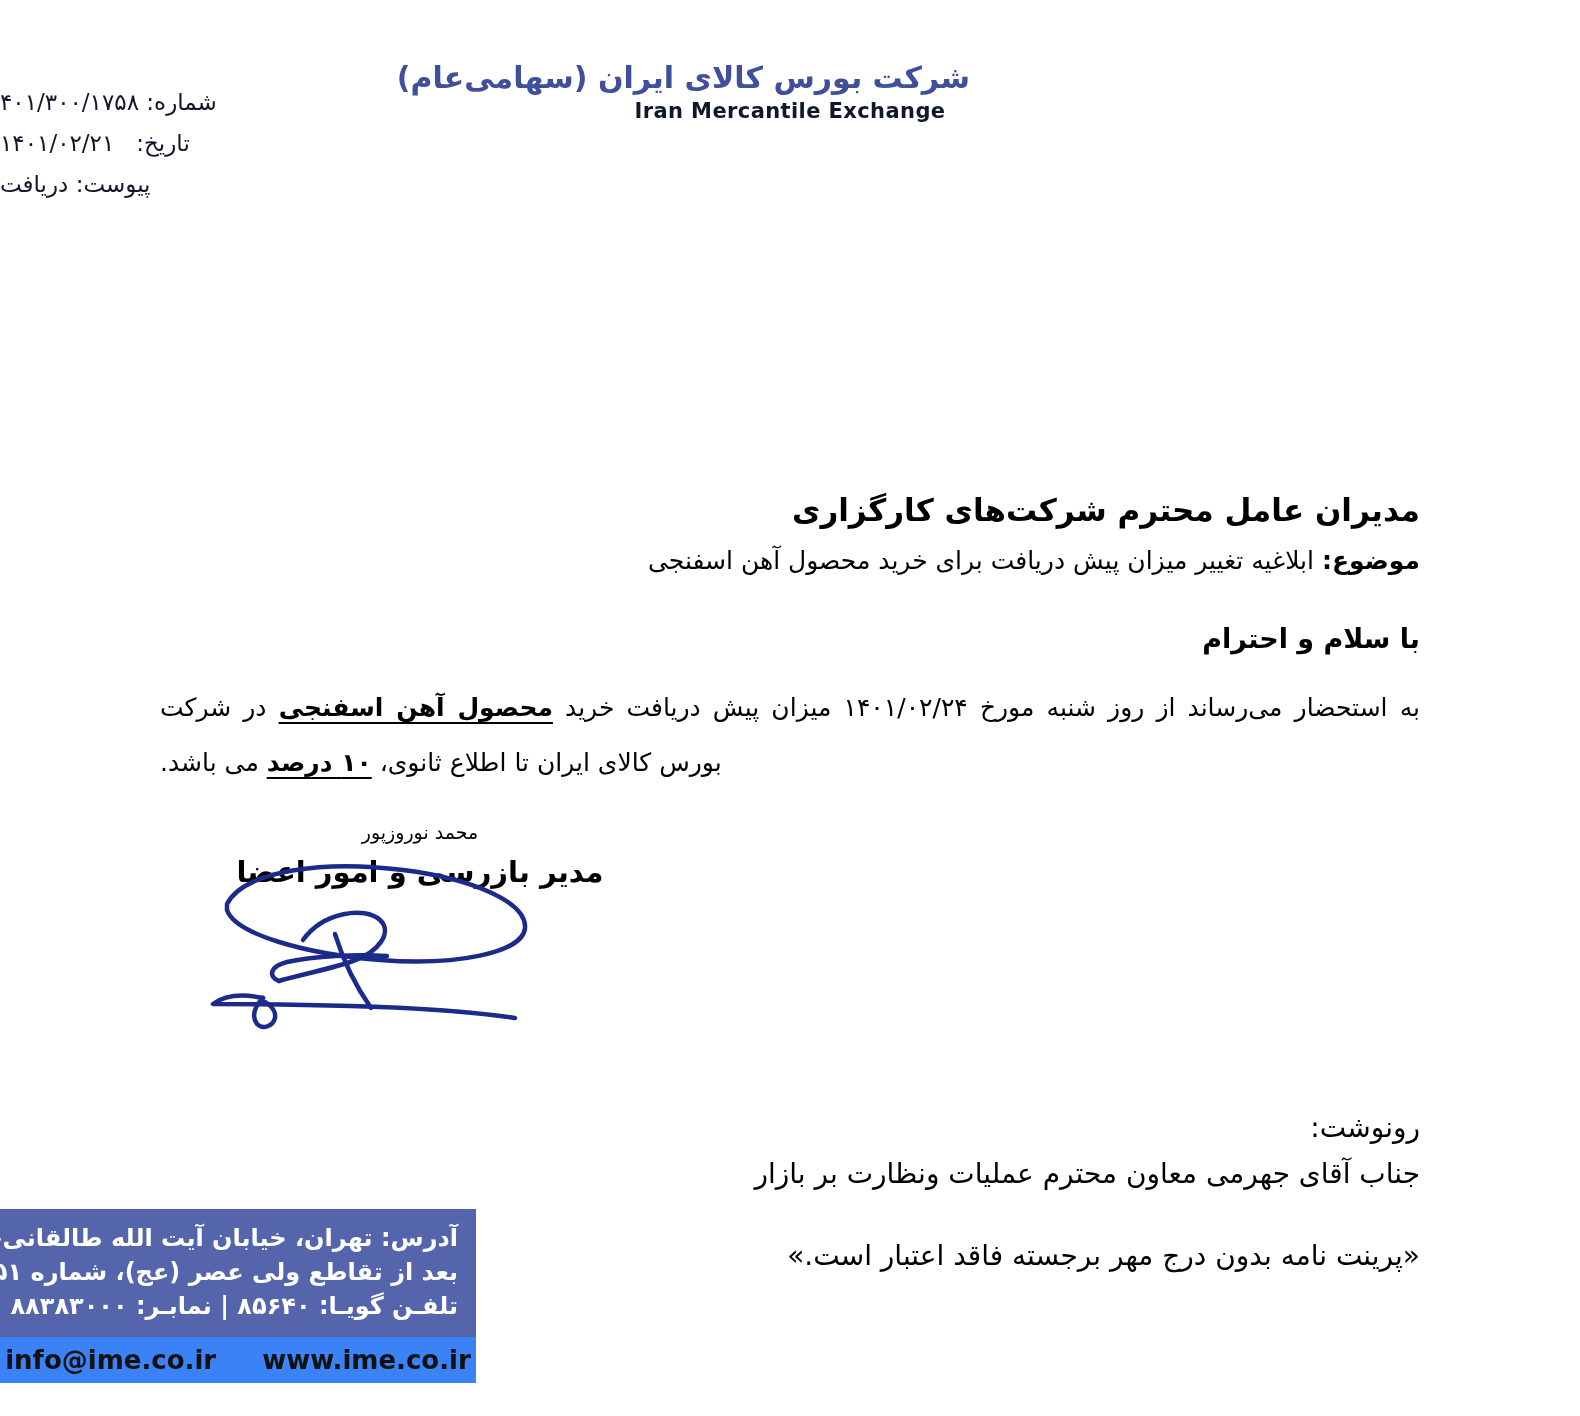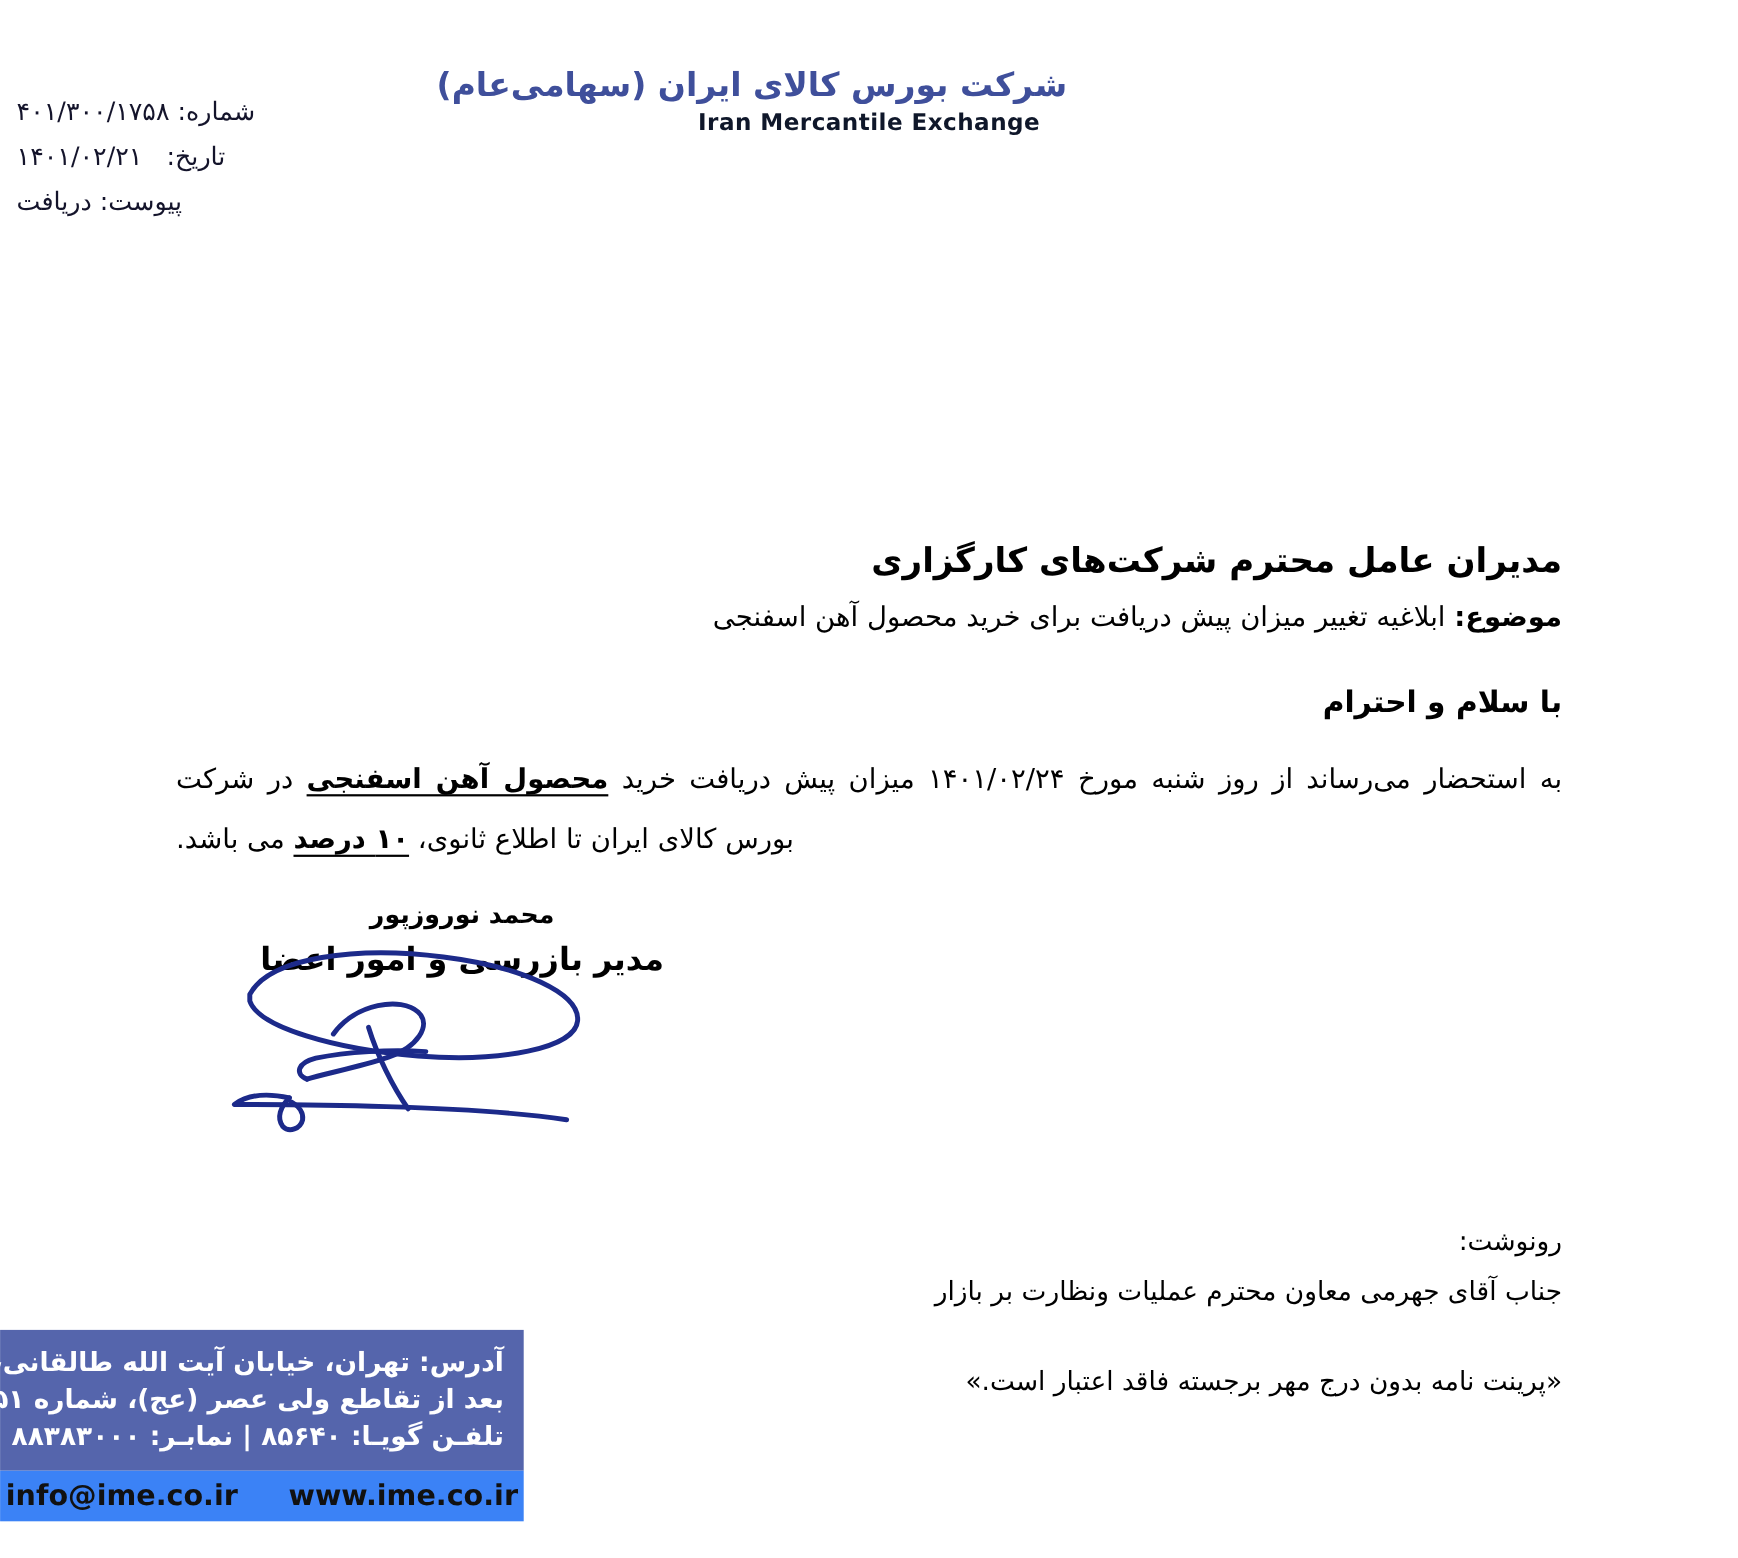--- a/index.html
+++ b/index.html
@@ -33,21 +33,20 @@
     text-align: left;
     direction: rtl;
     font-size: 23px;
     line-height: 41px;
     color: #14142b;
   }
   .meta-row {
     display: block;
     white-space: nowrap;
     unicode-bidi: isolate;
-    padding-left: 15px;
   }
   .meta-label { }
   .meta-value { }
 
   
   .logo-wrap {
     position: absolute;
     top: 52px;
     left: 50%;
     transform: translateX(-50%);
@@ -133,22 +132,22 @@
 
   
   .sign-block {
     position: absolute;
     top: 812px;
     left: 190px;
     width: 460px;
     text-align: center;
   }
   .sign-name {
-    font-size: 23px;
-    font-weight: bold;
+    font-size: 19px;
+    font-weight: normal;
     letter-spacing: -0.3px;
     line-height: 40px;
   }
   .sign-title {
     font-size: 29px;
     font-weight: bold;
     letter-spacing: -0.3px;
     line-height: 40px;
   }
   .signature-svg {
@@ -160,21 +159,21 @@
     pointer-events: none;
   }
 
   
   .notes {
     position: absolute;
     top: 1105px;
     right: 160px;
     width: 820px;
     text-align: right;
-    font-size: 24px;
+    font-size: 28px;
     line-height: 46px;
   }
   .notes .cc-label { display: block; }
   .notes .cc-person { display: block; }
   .notes .disclaimer {
     display: block;
     margin-top: 36px;
   }
 
   

